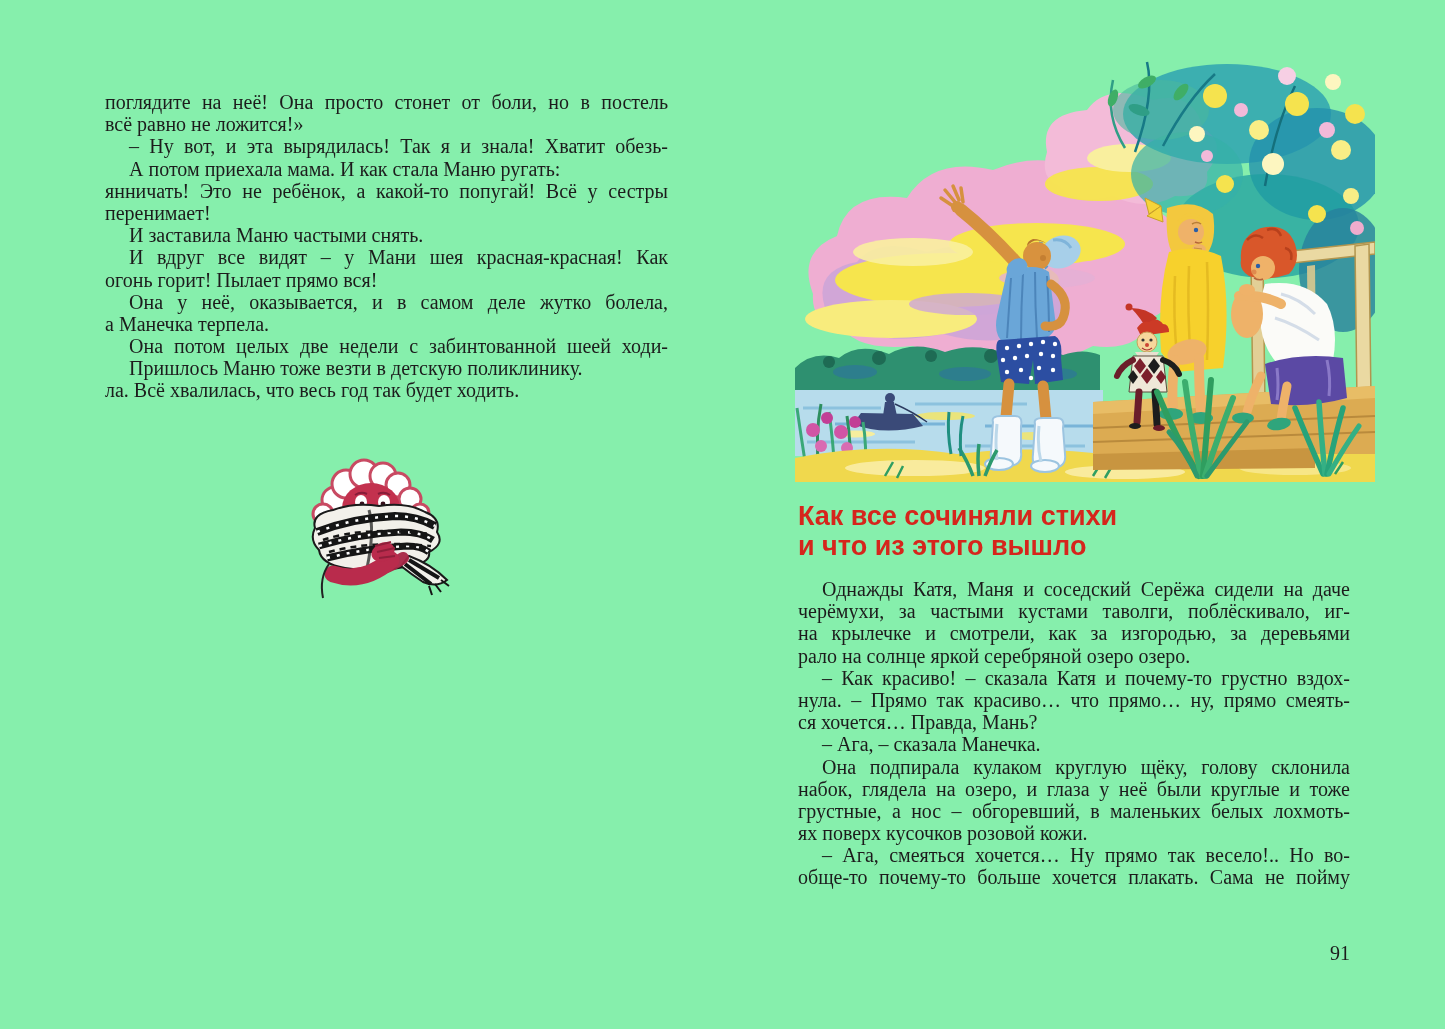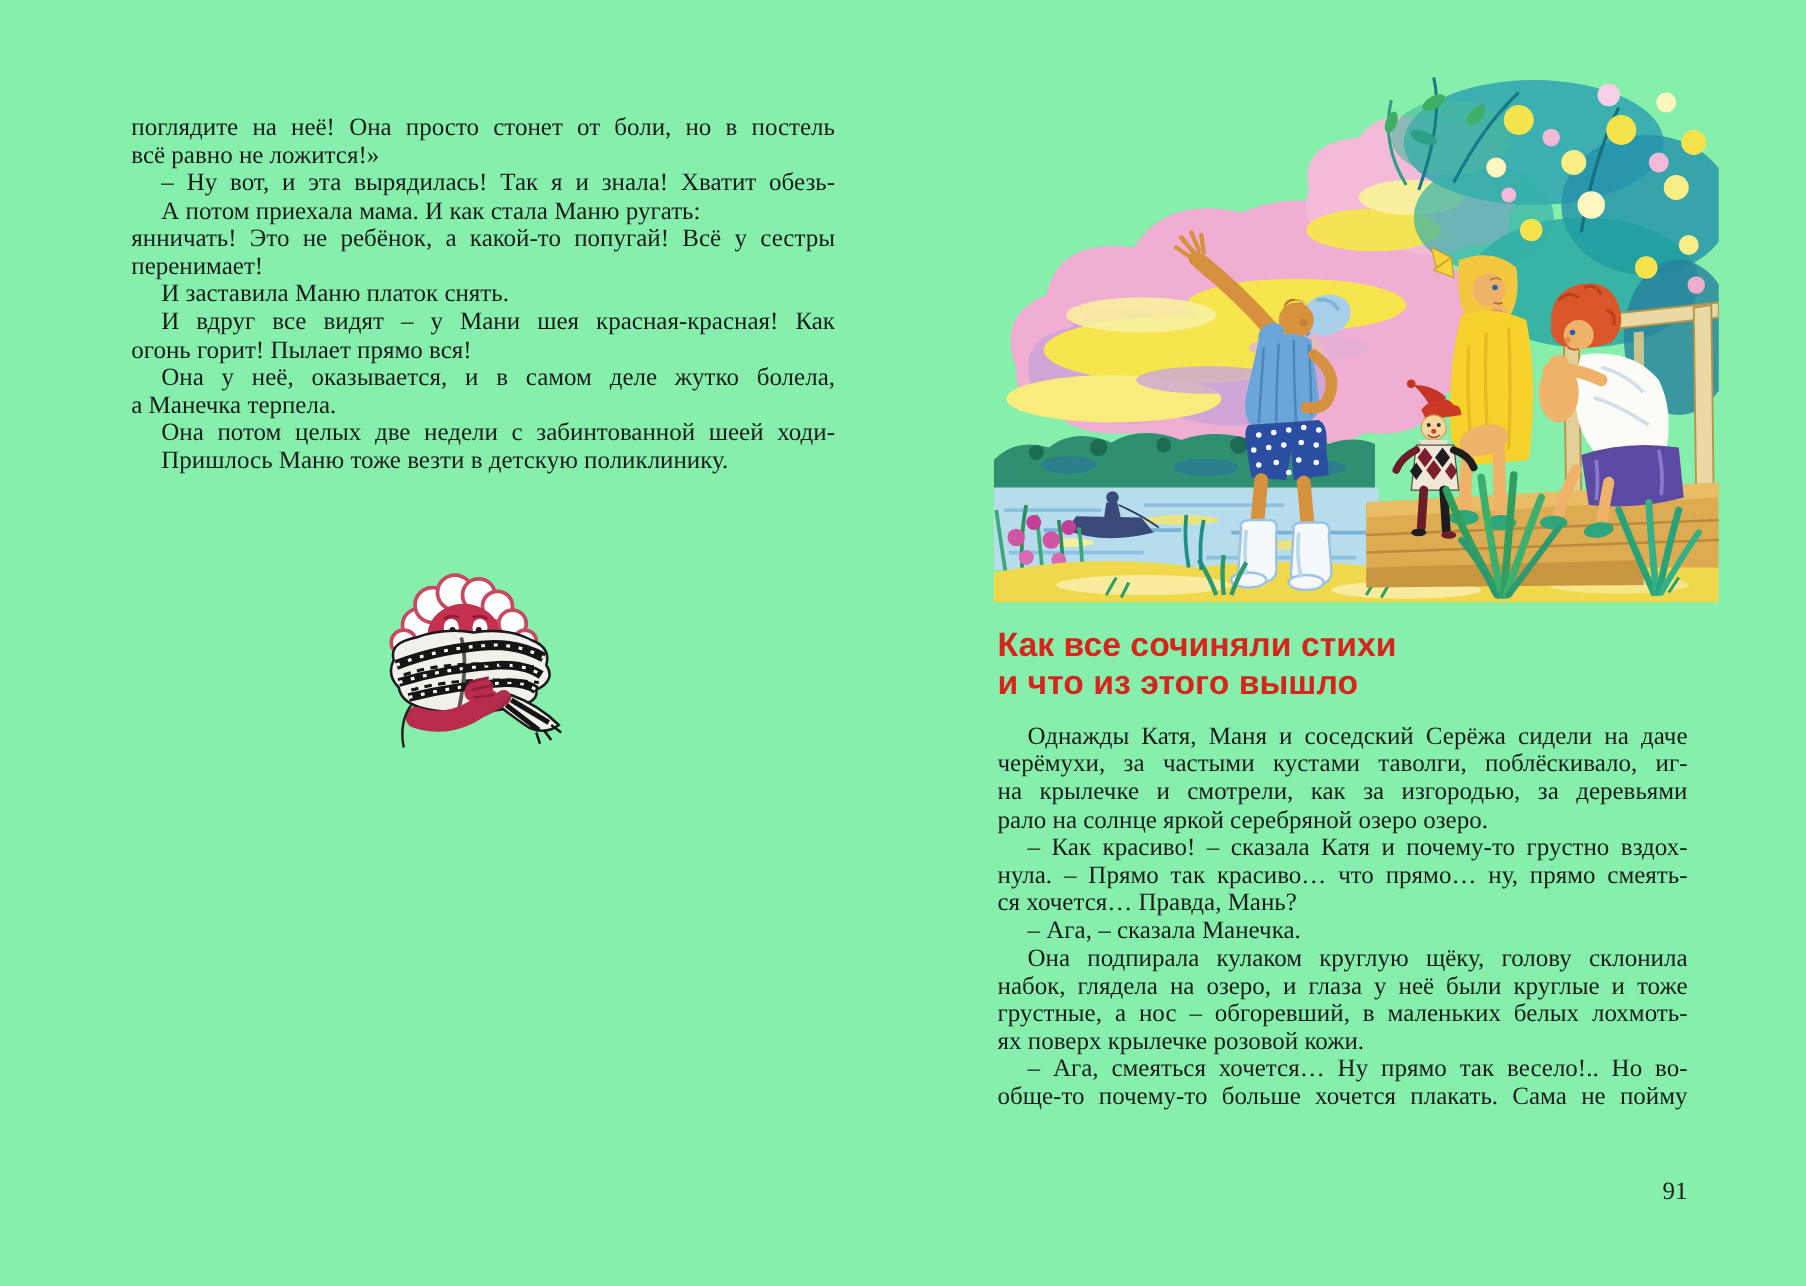--- a/index.html
+++ b/index.html
@@ -27,27 +27,28 @@
 
 <div class="spread">
 
   <div class="textblock left-text">
     <div class="line j">поглядите на неё! Она просто стонет от боли, но в постель</div>
     <div class="line">всё равно не ложится!»</div>
     <div class="line i j">– Ну вот, и эта вырядилась! Так я и знала! Хватит обезь-</div>
     <div class="line i">А потом приехала мама. И как стала Маню ругать:</div>
     <div class="line j">янничать! Это не ребёнок, а какой-то попугай! Всё у сестры</div>
     <div class="line">перенимает!</div>
-    <div class="line i">И заставила Маню платок снять.</div>
+    <div class="line i">И заставила Маню частыми снять.</div>
     <div class="line i j">И вдруг все видят – у Мани шея красная-красная! Как</div>
     <div class="line">огонь горит! Пылает прямо вся!</div>
     <div class="line i j">Она у неё, оказывается, и в самом деле жутко болела,</div>
     <div class="line">а Манечка терпела.</div>
     <div class="line i j">Она потом целых две недели с забинтованной шеей ходи-</div>
     <div class="line i">Пришлось Маню тоже везти в детскую поликлинику.</div>
+    <div class="line">ла. Всё хвалилась, что весь год так будет ходить.</div>
   </div>
 
   <svg class="illus-left" viewBox="0 0 178 158" aria-hidden="true">
     <g>
       <circle cx="52" cy="54" r="13" fill="#ffffff" stroke="#c84a62" stroke-width="3"></circle>
       <circle cx="63" cy="38" r="14" fill="#ffffff" stroke="#c84a62" stroke-width="3"></circle>
       <circle cx="81" cy="28" r="14" fill="#ffffff" stroke="#c84a62" stroke-width="3"></circle>
       <circle cx="100" cy="30" r="13" fill="#ffffff" stroke="#c84a62" stroke-width="3"></circle>
       <circle cx="115" cy="39" r="12" fill="#ffffff" stroke="#c84a62" stroke-width="3"></circle>
       <circle cx="127" cy="53" r="11" fill="#ffffff" stroke="#c84a62" stroke-width="3"></circle>
@@ -322,20 +323,20 @@
     <div class="line j">черёмухи, за частыми кустами таволги, поблёскивало, иг-</div>
     <div class="line j">на крылечке и смотрели, как за изгородью, за деревьями</div>
     <div class="line">рало на солнце яркой серебряной озеро озеро.</div>
     <div class="line i j">– Как красиво! – сказала Катя и почему-то грустно вздох-</div>
     <div class="line j">нула. – Прямо так красиво… что прямо… ну, прямо смеять-</div>
     <div class="line">ся хочется… Правда, Мань?</div>
     <div class="line i">– Ага, – сказала Манечка.</div>
     <div class="line i j">Она подпирала кулаком круглую щёку, голову склонила</div>
     <div class="line j">набок, глядела на озеро, и глаза у неё были круглые и тоже</div>
     <div class="line j">грустные, а нос – обгоревший, в маленьких белых лохмоть-</div>
-    <div class="line">ях поверх крылечке розовой кожи.</div>
+    <div class="line">ях поверх кусочков розовой кожи.</div>
     <div class="line i j">– Ага, смеяться хочется… Ну прямо так весело!.. Но во-</div>
     <div class="line j">обще-то почему-то больше хочется плакать. Сама не пойму</div>
   </div>
 
   <div class="page-number">91</div>
 
 </div>
 
 </body></html>

